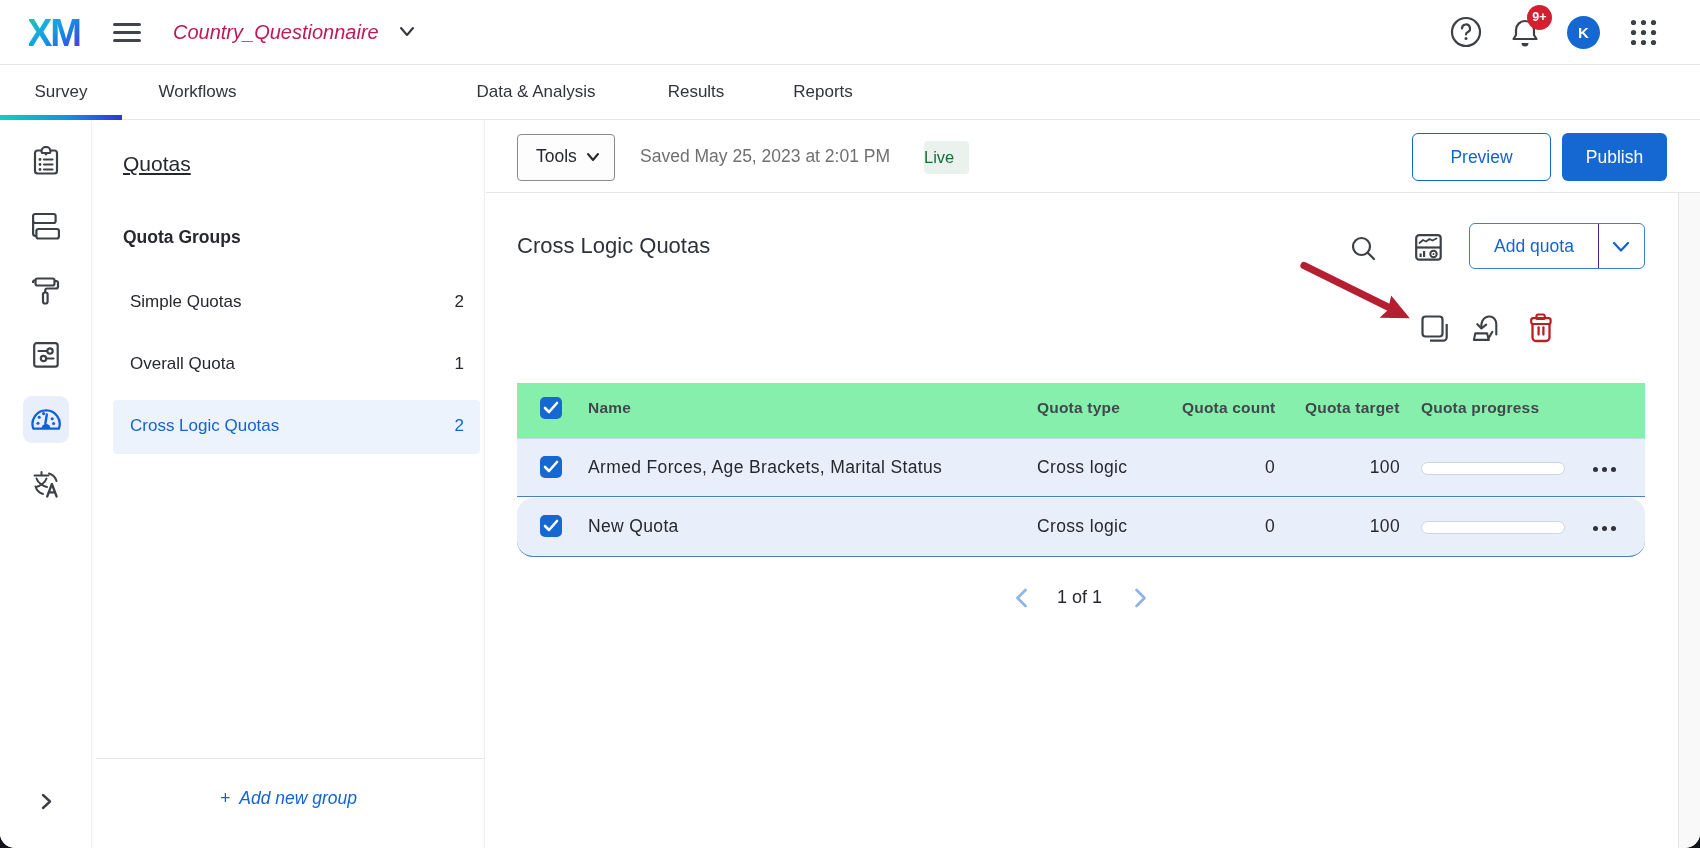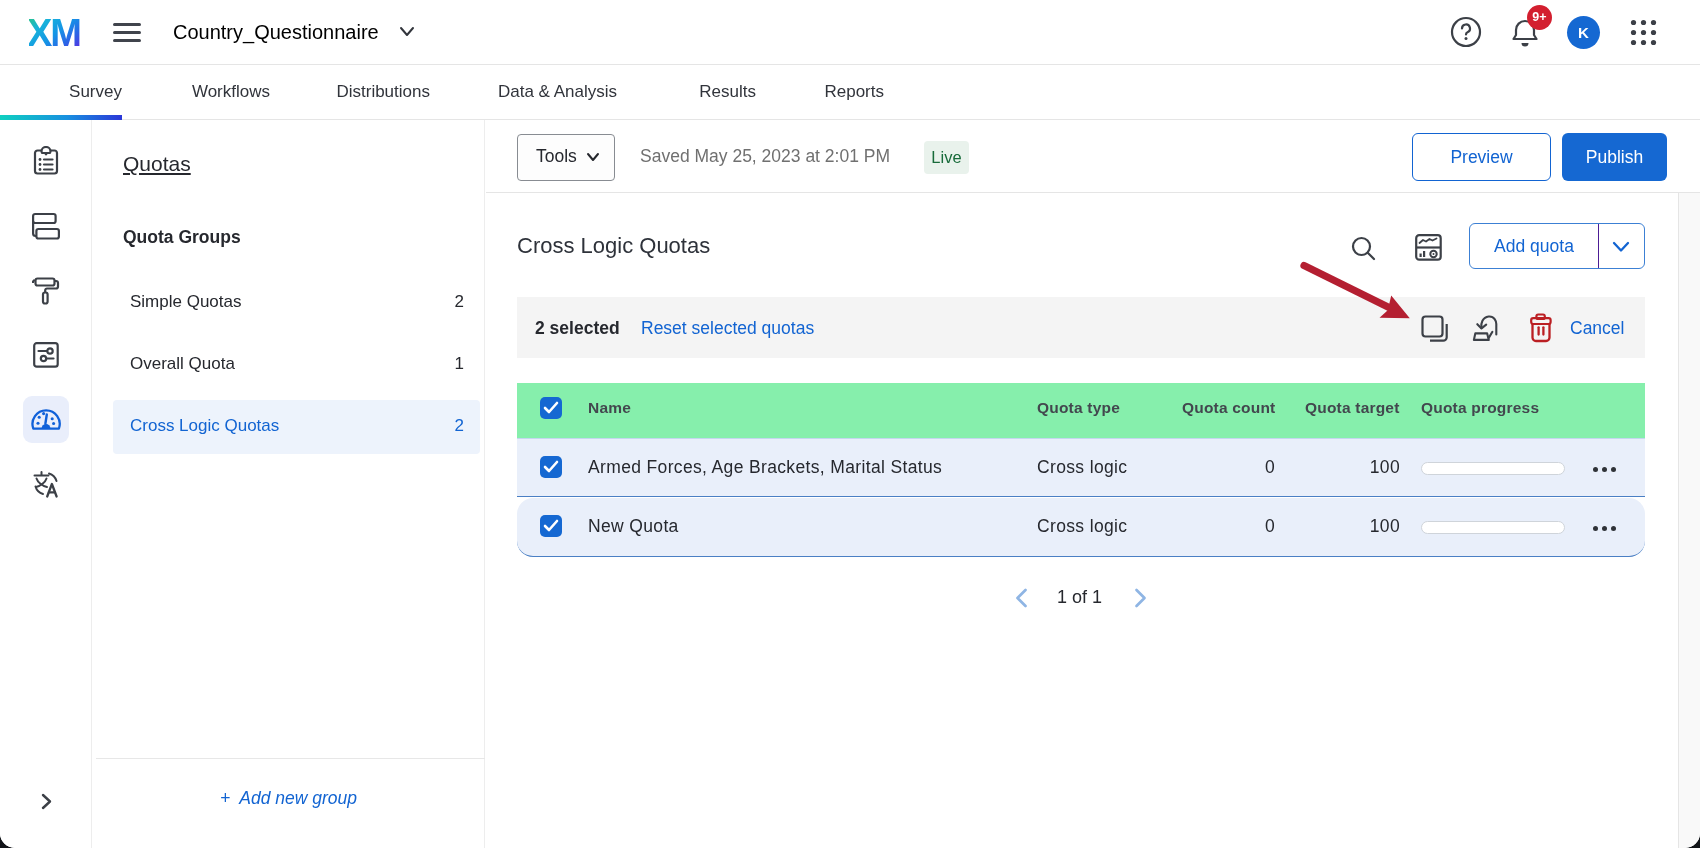--- a/index.html
+++ b/index.html
@@ -4,24 +4,24 @@
 <style>
 * { margin:0; padding:0; box-sizing:border-box; }
 html,body { width:1700px; height:848px; background:#111418; font-family:"Liberation Sans", sans-serif; }
 #app { position:relative; width:1700px; height:848px; background:#fff; border-radius:0 0 15px 15px; overflow:hidden; }
 .abs { position:absolute; }
 
 #topbar { left:0; top:0; width:1700px; height:65px; background:#fff; border-bottom:1px solid #e5e5e5; }
 #xmlogo { left:29px; top:18px; }
 #burger { left:113px; top:23px; width:28px; height:19px; }
 #burger div { position:absolute; left:0; width:28px; height:2.5px; background:#40444c; border-radius:2px; }
-#title { left:173px; top:21px; font-size:20px; color:#000000; }
+#title { left:173px; top:21px; font-size:20px; color:#be185d;font-style:italic; }
 
 #tabbar { left:0; top:65px; width:1700px; height:55px; background:#fff; border-bottom:1px solid #e5e5e5; }
-.tab { position:absolute; top:65px; height:54px; line-height:54px; font-size:17px; color:#31343b; text-align:right; }
+.tab { position:absolute; top:65px; height:54px; line-height:54px; font-size:17px; color:#31343b; text-align:center; }
 #survey-underline { left:0px; top:115px; width:122px; height:5px; background:linear-gradient(90deg,#0fd0c0,#1890e0 55%,#2b37d8); }
 
 #rail { left:0; top:120px; width:92px; height:728px; background:#fff; border-right:1px solid #ededed; }
 #railtile { left:23px; top:396px; width:46px; height:47px; background:#e9eefb; border-radius:9px; }
 
 #panel { left:92px; top:120px; width:393px; height:728px; background:#fff; border-right:1px solid #ededed; }
 #panel h1 { position:absolute; left:31px; top:32px; font-size:21px; font-weight:400; color:#26282e;text-decoration:underline; }
 #panel h2 { position:absolute; left:31px; top:107px; font-size:17.5px; font-weight:700; color:#26282e; }
 .pitem { position:absolute; left:21px; width:367px; height:54px; border-radius:4px; font-size:17px; color:#26282e; }
 .pitem .lab { position:absolute; left:17px; top:16px; }
@@ -29,21 +29,21 @@
 .pitem.sel { background:#edf3fc; color:#1264d2; }
 #panel-divider { left:4px; top:638px; width:389px; height:1px; background:#e7e7e7; }
 #addgroup { left:0px; top:668px; width:393px; text-align:center; font-size:17.5px; color:#1264d2;font-style:italic; }
 
 #toolbar-border { left:486px; top:192px; width:1214px; height:1px; background:#e5e5e5; }
 #scrollstrip { left:1678px; top:193px; width:22px; height:655px; background:#f9f9f9; border-left:1px solid #e5e5e5; }
 .btn { position:absolute; border-radius:6px; font-size:17.5px; text-align:center; }
 #tools-btn { left:517px; top:134px; width:98px; height:47px; border:1px solid #888c92; border-radius:4px; background:#fdfdfd; color:#26282e; font-size:17.5px; }
 #tools-btn span { position:absolute; left:18px; top:11px; }
 #saved { left:640px; top:146px; font-size:17.5px; color:#707070; }
-#live { left:924px; top:141px; width:45px; height:33px; background:#e9f2ec; border-radius:4px; color:#186b3a; font-size:16.5px; text-align:center; line-height:32px; }
+#live { left:924px; top:141px; width:45px; height:33px; background:#e9f2ec; border-radius:4px; color:#186b3a; font-size:16.5px; text-align:left; line-height:32px; }
 #preview-btn { left:1412px; top:133px; width:139px; height:48px; border:1px solid #1264d2; background:#fff; color:#1264d2; line-height:46px; }
 #publish-btn { left:1562px; top:133px; width:105px; height:48px; background:#1568d2; color:#fff; line-height:48px; }
 #heading { left:517px; top:233px; font-size:22px; font-weight:400; color:#2e323a; }
 #addquota { left:1469px; top:223px; width:176px; height:46px; border:1px solid #3c80d4; border-radius:6px; background:#fff; }
 #addquota .main { position:absolute; left:0; top:0; width:129px; height:44px; line-height:44px; text-align:center; color:#1264d2; font-size:17.5px; border-right:1px solid #4c1d95; }
 
 #selbar { left:517px; top:297px; width:1128px; height:61px; background:#f4f4f4; }
 #selbar .cnt { position:absolute; left:18px; top:21px; font-size:17.5px; font-weight:700; color:#26282e; }
 #selbar .reset { position:absolute; left:124px; top:21px; font-size:17.5px; color:#1264d2; }
 #selbar .cancel { position:absolute; left:1053px; top:21px; font-size:17.5px; color:#1264d2; }
@@ -113,21 +113,20 @@
         <circle cx="23.5" cy="13.5" r="2.6"></circle>
       <circle cx="3.5" cy="23.5" r="2.6"></circle>
         <circle cx="13.5" cy="23.5" r="2.6"></circle>
         <circle cx="23.5" cy="23.5" r="2.6"></circle>
     </g>
   </svg>
 
   <div id="tabbar" class="abs"></div>
   <div class="tab abs" style="left:0px; width:122px;">Survey</div>
   <div class="tab abs" style="left:125px; width:145px;">Workflows</div>
-  <div class="tab abs" style="left:282px; width:148px;">Distributions</div>
   <div class="tab abs" style="left:636px; width:120px;">Results</div>
   <div class="tab abs" style="left:455px; width:162px;">Data &amp; Analysis</div>
   <div class="tab abs" style="left:762px; width:122px;">Reports</div>
   <div id="survey-underline" class="abs"></div>
 
   <div id="rail" class="abs"></div>
   <div id="railtile" class="abs"></div>
 
   <svg class="abs" style="left:33px; top:146px;" width="26" height="30" viewBox="0 0 26 30">
     <path d="M8.5 4.5 h-4 a2.5 2.5 0 0 0 -2.5 2.5 v18 a2.5 2.5 0 0 0 2.5 2.5 h17 a2.5 2.5 0 0 0 2.5 -2.5 v-18 a2.5 2.5 0 0 0 -2.5 -2.5 h-4" fill="none" stroke="#3c4047" stroke-width="2.2"></path>
@@ -240,25 +239,20 @@
     <circle cx="18.5" cy="20" r="3.2" fill="none" stroke="#3c4047" stroke-width="2"></circle>
     <circle cx="18.5" cy="20" r="1" fill="#3c4047"></circle>
   </svg>
   <div id="addquota" class="abs">
       <div class="main">Add quota</div>
     <svg style="position:absolute; right:14px; top:17px;" width="18" height="12" viewBox="0 0 18 12">
         <path d="M2 2 L9 9.5 L16 2" fill="none" stroke="#1264d2" stroke-width="2.3" stroke-linecap="round" stroke-linejoin="round"></path>
       </svg>
   </div>
 
-  <div id="selbar" class="abs">
-    <span class="cnt">2 selected</span>
-    <span class="reset">Reset selected quotas</span>
-    <span class="cancel">Cancel</span>
-  </div>
 
   <svg class="abs" style="left:1290px; top:250px; z-index:5;" width="130" height="80" viewBox="0 0 130 80">
     <line x1="14" y1="15.6" x2="99" y2="57.5" stroke="#b41f31" stroke-width="7.2" stroke-linecap="round"></line>
     <path d="M119.8 68.2 L101.2 45.6 L97.8 60.2 L89.5 67.8 Z" fill="#b41f31"></path>
   </svg>
   <svg class="abs" style="left:1421px; top:315px;" width="28" height="28" viewBox="0 0 28 28">
     <rect x="1.5" y="1.5" width="20" height="20" rx="3" fill="none" stroke="#3c4047" stroke-width="2.2"></rect>
     <path d="M9 25.7 h13.2 a3.5 3.5 0 0 0 3.5 -3.5 v-13.2" fill="none" stroke="#3c4047" stroke-width="2.2"></path>
   </svg>
   <svg class="abs" style="left:1470px; top:312px;" width="30" height="30" viewBox="0 0 30 30">

